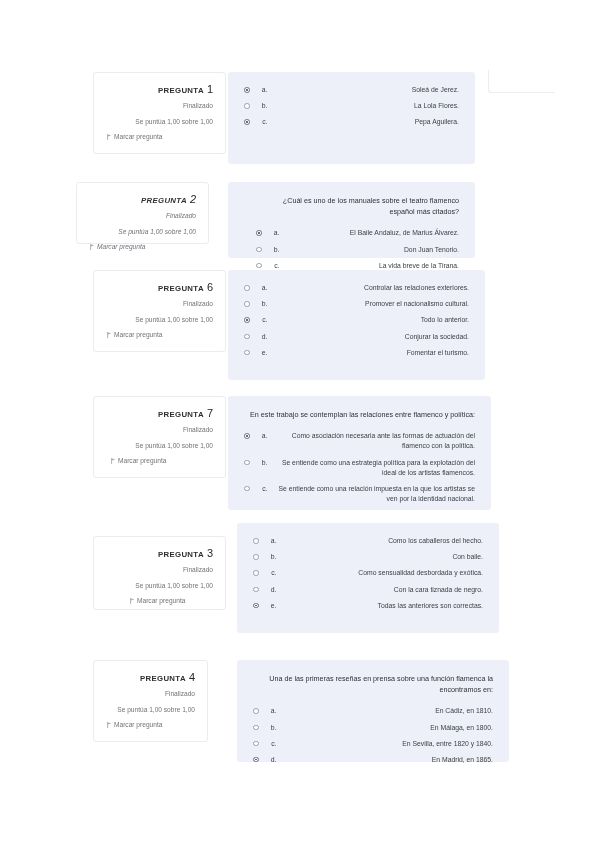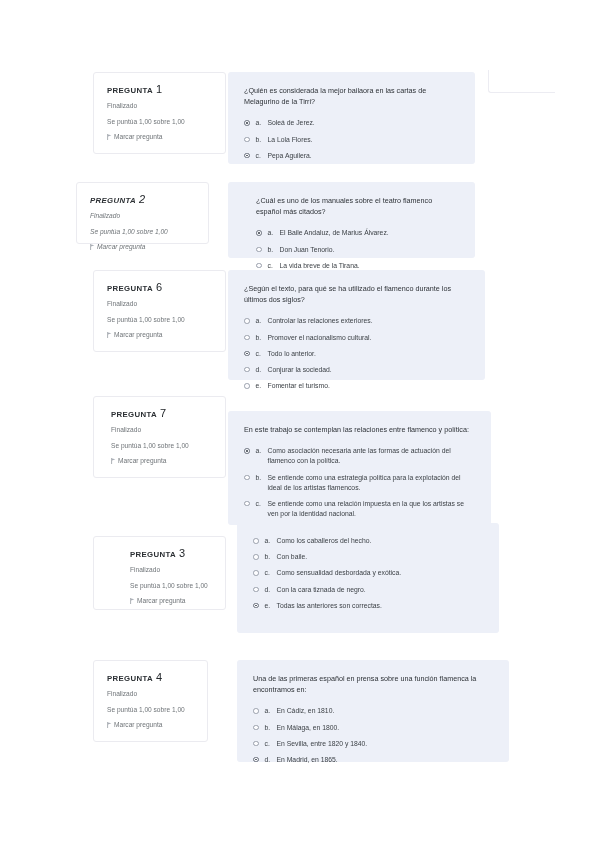--- a/index.html
+++ b/index.html
@@ -15,20 +15,21 @@
     overflow: hidden;
     color: #1d2125;
   }
 
   .page {
     position: absolute;
     left: 0;
     top: 0;
     width: 599px;
     height: 848px;
+    text-align: right;
   }
 
   
   .ghost-card {
     position: absolute;
     left: 488px;
     top: 70px;
     width: 66px;
     height: 22px;
     border-left: 1px solid #ececf2;
@@ -172,21 +173,20 @@
         <span class="flag-icon">
           <svg width="5" height="6" viewBox="0 0 5 6">
               <path d="M0.6 0 L0.6 6" stroke="#8b9097" stroke-width="0.7" fill="none"></path>
               <path d="M1 0.4 L4.4 1.3 L1 2.4 Z" fill="#a9aeb6"></path>
             </svg>
         </span>
         <span>Marcar pregunta</span>
       </div>
     </div>
     <div class="qpanel" style="left:228px; top:72px; width:247px; height:92px;">
-      <p class="qtext">¿Quién es considerada la mejor bailaora en las cartas de Melagurino de la Tirri?</p>
       <div class="opt">
         <span class="radio checked"></span>
         <span class="opt-letter">a.</span>
         <span class="opt-text">Soleá de Jerez.</span>
       </div>
       <div class="opt">
         <span class="radio"></span>
         <span class="opt-letter">b.</span>
         <span class="opt-text">La Lola Flores.</span>
       </div>
@@ -246,21 +246,20 @@
         <span class="flag-icon">
           <svg width="5" height="6" viewBox="0 0 5 6">
               <path d="M0.6 0 L0.6 6" stroke="#8b9097" stroke-width="0.7" fill="none"></path>
               <path d="M1 0.4 L4.4 1.3 L1 2.4 Z" fill="#a9aeb6"></path>
             </svg>
         </span>
         <span>Marcar pregunta</span>
       </div>
     </div>
     <div class="qpanel" style="left:228px; top:270px; width:257px; height:110px;">
-      <p class="qtext">¿Según el texto, para qué se ha utilizado el flamenco durante los últimos dos siglos?</p>
       <div class="opt">
         <span class="radio"></span>
         <span class="opt-letter">a.</span>
         <span class="opt-text">Controlar las relaciones exteriores.</span>
       </div>
       <div class="opt">
         <span class="radio"></span>
         <span class="opt-letter">b.</span>
         <span class="opt-text">Promover el nacionalismo cultural.</span>
       </div>
@@ -292,21 +291,21 @@
       <div class="qinfo-flag">
         <span class="flag-icon">
           <svg width="5" height="6" viewBox="0 0 5 6">
               <path d="M0.6 0 L0.6 6" stroke="#8b9097" stroke-width="0.7" fill="none"></path>
               <path d="M1 0.4 L4.4 1.3 L1 2.4 Z" fill="#a9aeb6"></path>
             </svg>
         </span>
         <span>Marcar pregunta</span>
       </div>
     </div>
-    <div class="qpanel" style="left:228px; top:411px; width:263px; height:114px;">
+    <div class="qpanel" style="left:228px; top:396px; width:263px; height:114px;">
       <p class="qtext">En este trabajo se contemplan las relaciones entre flamenco y política:</p>
       <div class="opt">
         <span class="radio checked"></span>
         <span class="opt-letter">a.</span>
         <span class="opt-text">Como asociación necesaria ante las formas de actuación del flamenco con la política.</span>
       </div>
       <div class="opt">
         <span class="radio"></span>
         <span class="opt-letter">b.</span>
         <span class="opt-text">Se entiende como una estrategia política para la explotación del ideal de los artistas flamencos.</span>
@@ -376,21 +375,21 @@
         <span class="flag-icon">
           <svg width="5" height="6" viewBox="0 0 5 6">
               <path d="M0.6 0 L0.6 6" stroke="#8b9097" stroke-width="0.7" fill="none"></path>
               <path d="M1 0.4 L4.4 1.3 L1 2.4 Z" fill="#a9aeb6"></path>
             </svg>
         </span>
         <span>Marcar pregunta</span>
       </div>
     </div>
     <div class="qpanel" style="left:237px; top:660px; width:272px; height:102px;">
-      <p class="qtext">Una de las primeras español en prensa sobre una función flamenca la encontramos en:</p>
+      <p class="qtext">Una de las primeras reseñas en prensa sobre una función flamenca la encontramos en:</p>
       <div class="opt">
         <span class="radio"></span>
         <span class="opt-letter">a.</span>
         <span class="opt-text">En Cádiz, en 1810.</span>
       </div>
       <div class="opt">
         <span class="radio"></span>
         <span class="opt-letter">b.</span>
         <span class="opt-text">En Málaga, en 1800.</span>
       </div>

